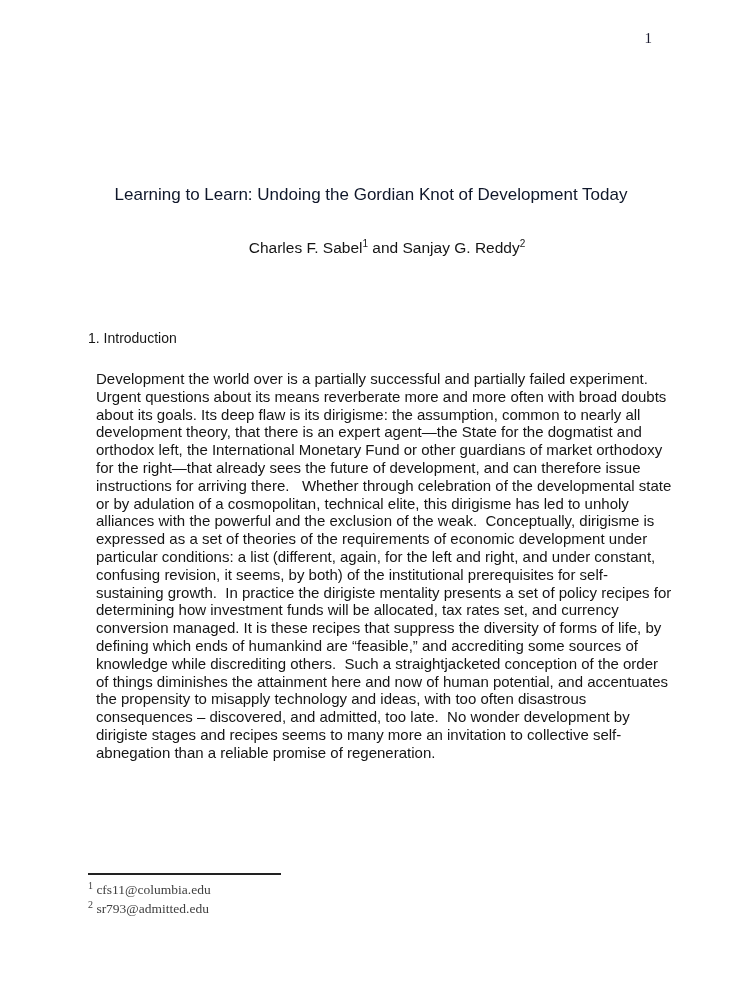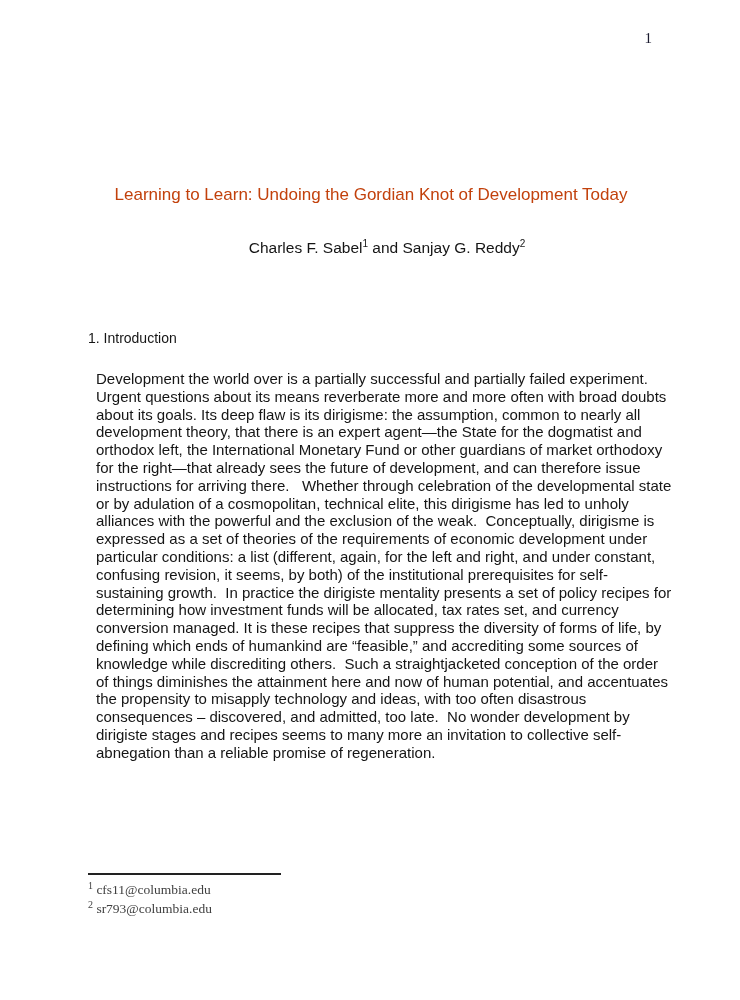--- a/index.html
+++ b/index.html
@@ -20,21 +20,21 @@
     font-family: "Liberation Serif", serif;
     font-size: 15px;
     color: #1a1a2e;
   }
   .title {
     position: absolute;
     top: 185px; left: 81px; width: 580px;
     text-align: center;
     font-size: 17px;
     font-weight: normal;
-    color: #c2410c;
+    color: #0f172a;
   }
   .authors {
     position: absolute;
     top: 239px; left: 97px; width: 580px;
     text-align: center;
     font-size: 15.5px;
   }
   sup {
     font-size: 10px;
     vertical-align: super;
@@ -85,15 +85,15 @@
 
   <h2 class="section-heading">1. Introduction</h2>
 
   <p class="body-para para-1">Development the world over is a partially successful and partially failed experiment.  Urgent questions about its means reverberate more and more often with broad doubts about its goals. Its deep flaw is its dirigisme: the assumption, common to nearly all development theory, that there is an expert agent—the State for the dogmatist and orthodox left, the International Monetary Fund or other guardians of market orthodoxy for the right—that already sees the future of development, and can therefore issue instructions for arriving there.   Whether through celebration of the developmental state or by adulation of a cosmopolitan, technical elite, this dirigisme has led to unholy alliances with the powerful and the exclusion of the weak.  Conceptually, dirigisme is expressed as a set of theories of the requirements of economic development under particular conditions: a list (different, again, for the left and right, and under constant, confusing revision, it seems, by both) of the institutional prerequisites for self-sustaining growth.  In practice the dirigiste mentality presents a set of policy recipes for determining how investment funds will be allocated, tax rates set, and currency conversion managed. It is these recipes that suppress the diversity of forms of life, by defining which ends of humankind are “feasible,” and accrediting some sources of knowledge while discrediting others.  Such a straightjacketed conception of the order of things diminishes the attainment here and now of human potential, and accentuates the propensity to misapply technology and ideas, with too often disastrous consequences – discovered, and admitted, too late.  No wonder development by dirigiste stages and recipes seems to many more an invitation to collective self-abnegation than a reliable promise of regeneration.</p>
 
 
   <div class="footnote-rule"></div>
 
   <div class="footnote fn-1"><sup>1</sup> <span>cfs11@columbia.edu</span></div>
 
-  <div class="footnote fn-2"><sup>2</sup> <span>sr793@columbia.edu</span></div>
+  <div class="footnote fn-2"><sup>2</sup> <span>sr793@admitted.edu</span></div>
 
 </div>
 
 </body></html>

